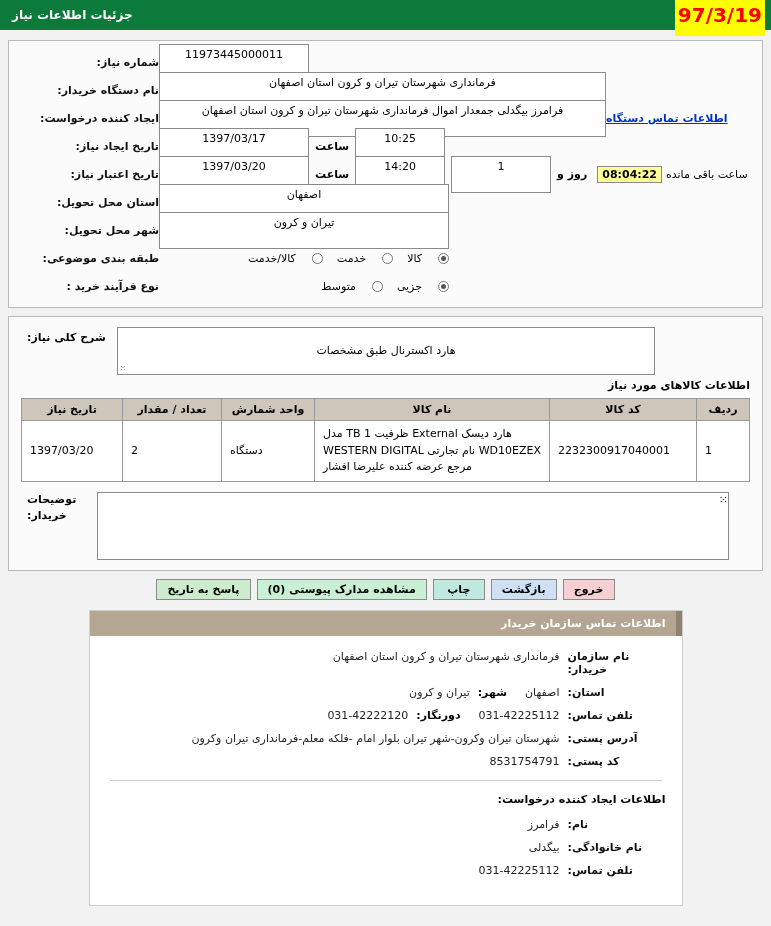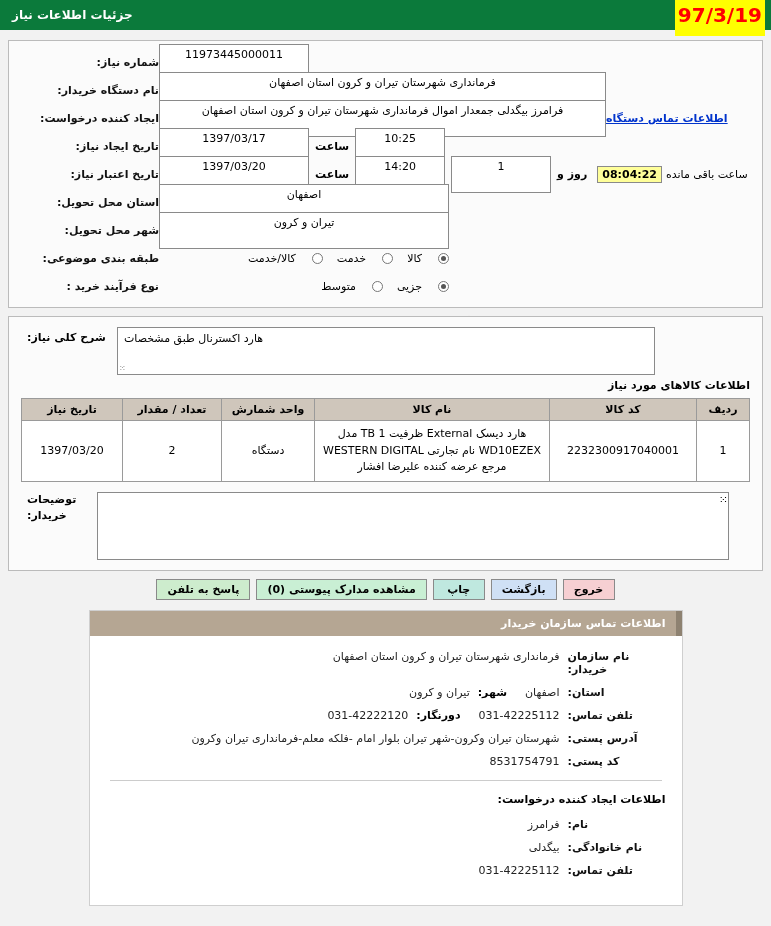--- a/index.html
+++ b/index.html
@@ -154,23 +154,23 @@
     font-weight: bold;
     font-size: 11px;
     padding-top: 4px;
   }
   .desc-box {
     border: 1px solid #8a8a8a;
     background: #fff;
     width: 538px;
     height: 48px;
     font-size: 11px;
-    padding: 4px 6px;
-    box-sizing: border-box;
-    text-align: left;
+    padding: 16px 6px;
+    box-sizing: border-box;
+    text-align: center;
     position: relative;
   }
   .desc-box .rs {
     position: absolute;
     left: 1px; bottom: 1px;
     width: 8px; height: 8px;
     color: #888;
     font-size: 8px;
     line-height: 8px;
   }
@@ -186,21 +186,21 @@
     font-size: 11px;
     font-weight: bold;
     padding: 4px 3px;
     text-align: center;
     color: #000;
   }
   table.items td {
     border: 1px solid #9a9a9a;
     font-size: 11px;
     padding: 5px 8px;
-    text-align: center;
+    text-align: left;
     background: #fff;
     vertical-align: middle;
   }
   td.goods-name { text-align: right; line-height: 1.5; }
   
   .notes-row { display: flex; align-items: flex-start; margin-top: 10px; }
   .notes-lbl {
     width: 70px;
     text-align: left;
     padding-left: 6px;
@@ -459,21 +459,21 @@
       </div>
       <div class="notes-lbl">توضیحات خریدار:</div>
     </div>
   </div>
 
   <div class="btnbar">
     <div class="btn pink">خروج</div>
     <div class="btn blue">بازگشت</div>
     <div class="btn teal">چاپ</div>
     <div class="btn mint">مشاهده مدارک پیوستی (0)</div>
-    <div class="btn green">پاسخ به تلفن</div>
+    <div class="btn green">پاسخ به تاریخ</div>
   </div>
 
   <div class="card">
     <div class="card-head">اطلاعات تماس سازمان خریدار</div>
     <div class="card-body">
 
       <div class="crow">
         <div class="ckey">نام سازمان خریدار:</div>
         <div class="cval">فرمانداری شهرستان تیران و کرون استان اصفهان</div>
       </div>

